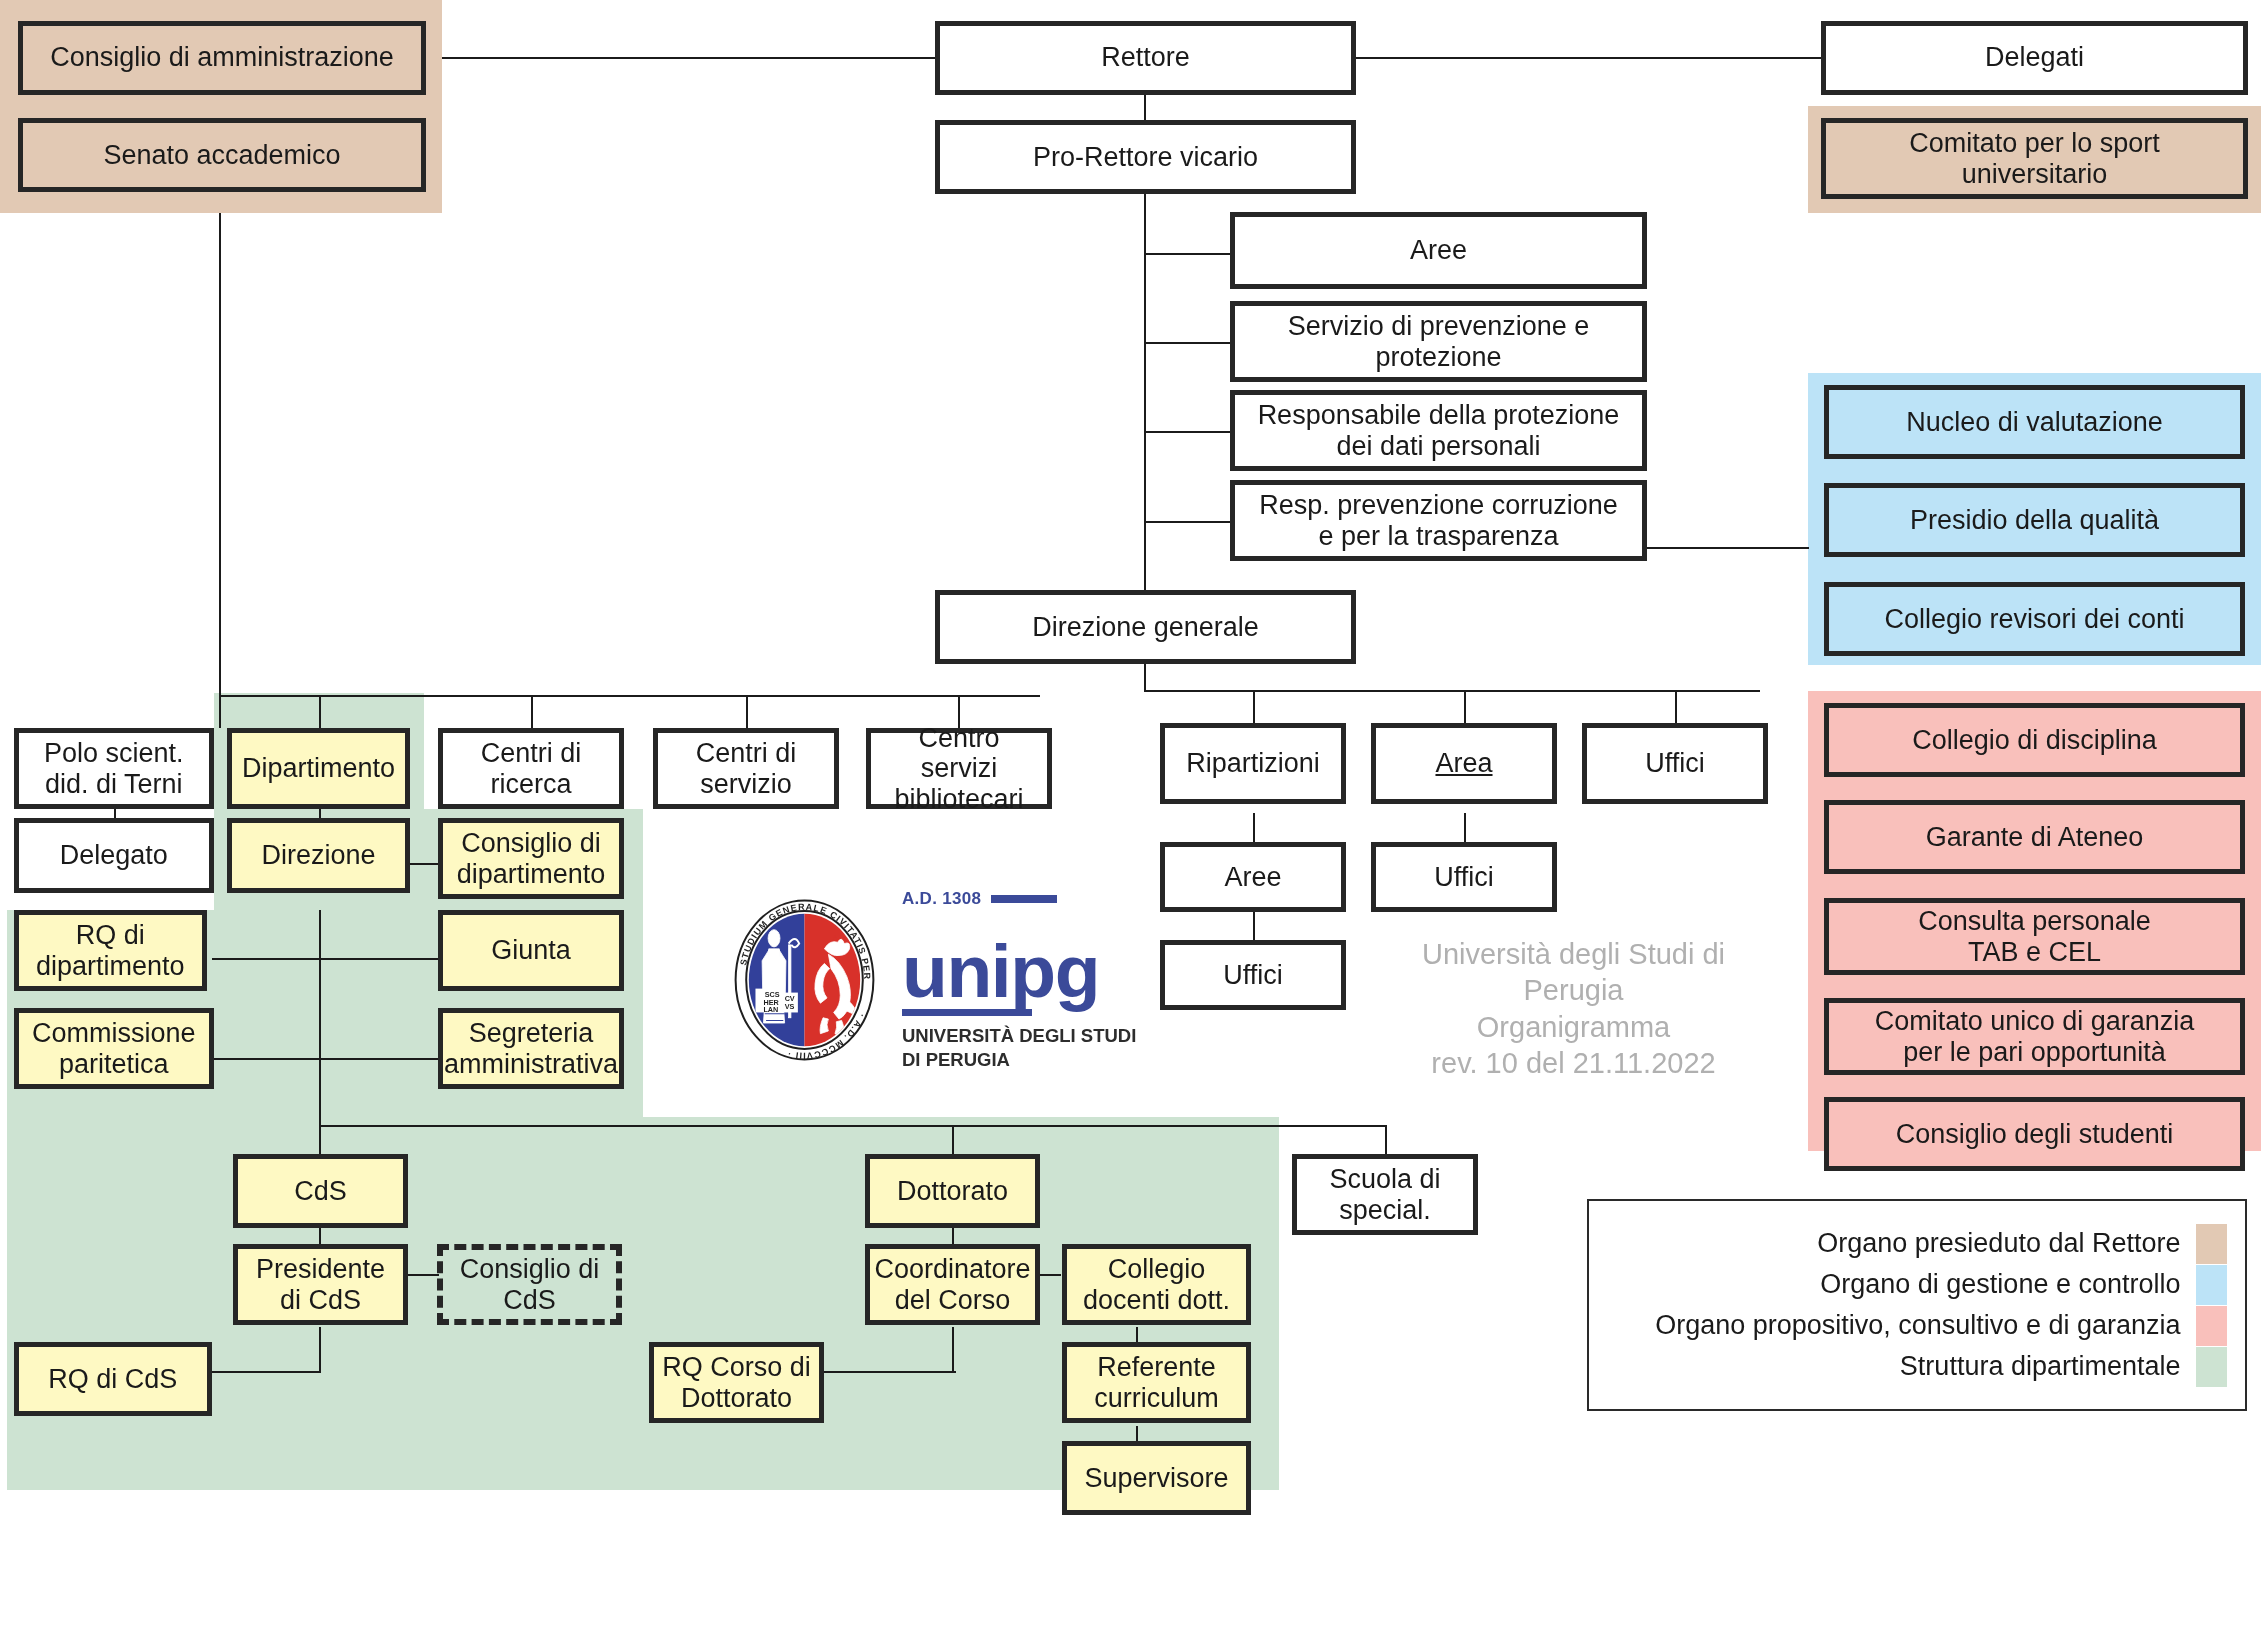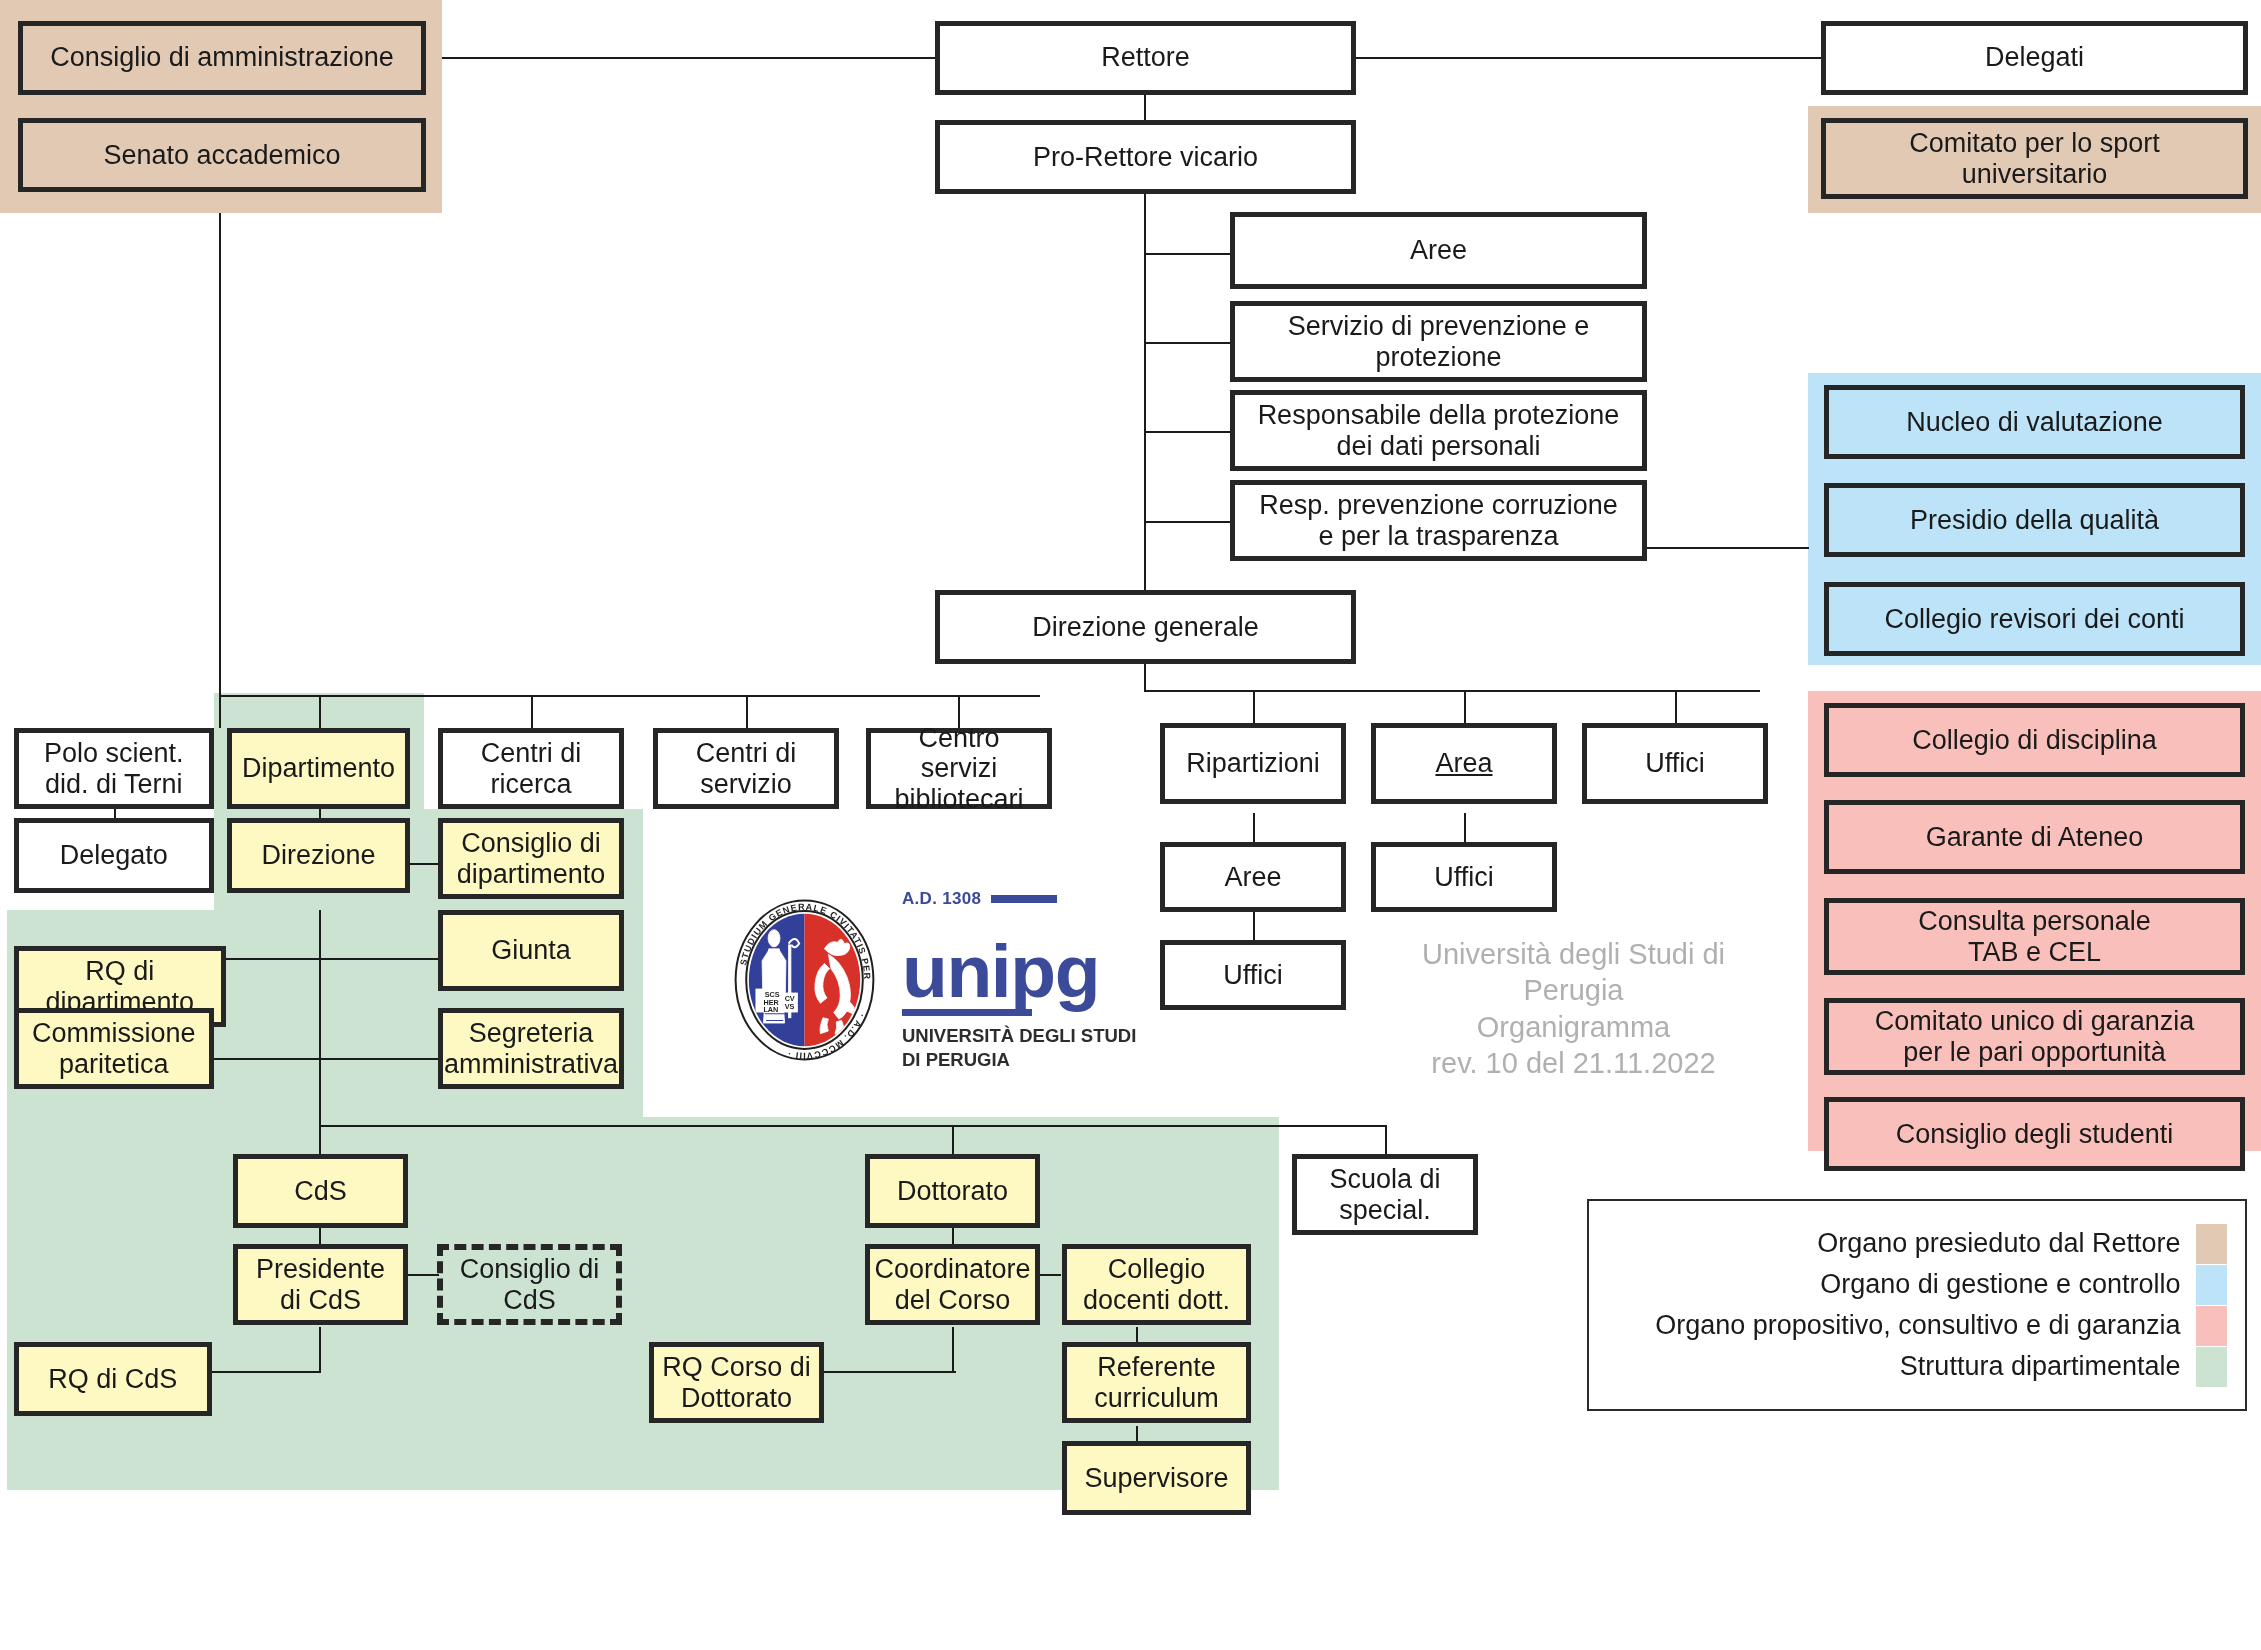--- a/index.html
+++ b/index.html
@@ -251,21 +251,21 @@
       <span>Delegato</span>
     </div>
   <div class="box greenbg" style="left:227px;top:818px;width:183px;height:75px;">
       <span>Direzione</span>
     </div>
   <div class="box greenbg" style="left:438px;top:818px;width:186px;height:81px;">
       <span>Consiglio di
 dipartimento</span>
     </div>
 
-  <div class="box greenbg" style="left:13.7px;top:910px;width:212px;height:81px;margin-top:36px;">
+  <div class="box greenbg" style="left:13.7px;top:910px;width:193px;height:81px;">
       <span>RQ di
 dipartimento</span>
     </div>
   <div class="box greenbg" style="left:438px;top:910px;width:186px;height:81px;">
       <span>Giunta</span>
     </div>
 
   <div class="box greenbg" style="left:13.7px;top:1008px;width:200px;height:81px;">
       <span>Commissione
 paritetica</span>

